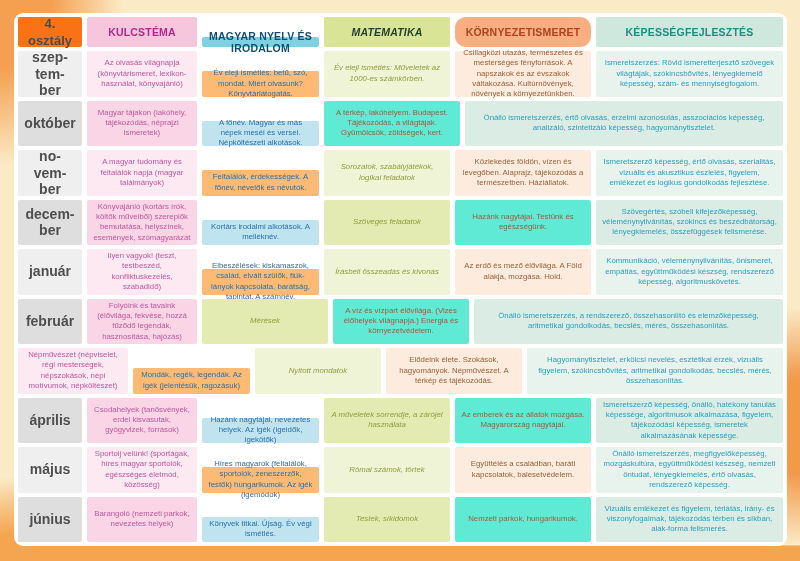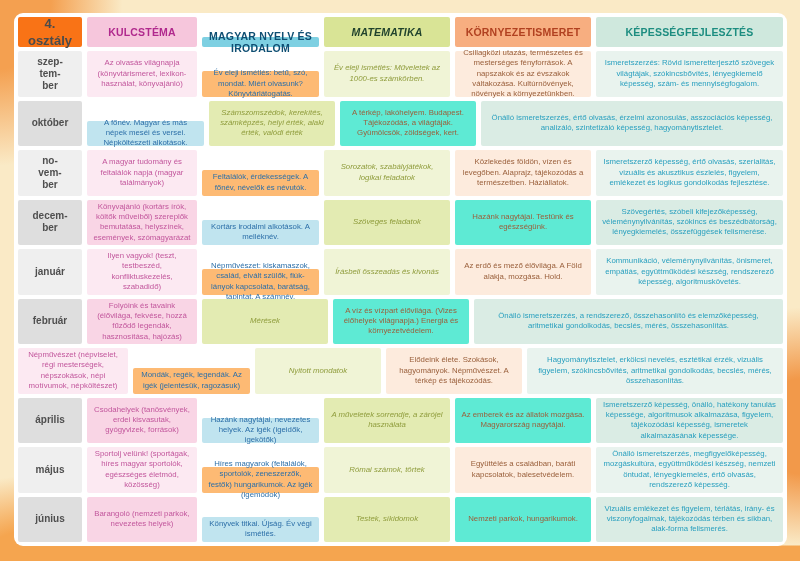--- a/index.html
+++ b/index.html
@@ -40,25 +40,25 @@
   .c4 { flex:0 0 136px; }
   .c5 { flex:1; }
 
   
   .h { font-weight:bold; font-size:10.5px; line-height:1.15; letter-spacing:.2px; }
   .hg { background:#f97316; color:#4b4b4b; font-weight:bold; font-size:13px; }
 
   .h.c1 { background:#f6c6dc; color:#b0298d; }
   .h.c2 { background:#7ed0e2; color:#0f4f73; }
   .h.c3 { background:#d9e496; color:#21432d; }
-  .h.c4 { background:#f7ae80; color:#b14120; }
+  .h.c4 { background:#f7ae80; color:#b14120;border-radius:11px; }
   .h.c5 { background:#cfe8dd; color:#1d8d80; }
 
   
-  .month { background:#efefef; color:#4f4f4f; font-weight:bold; font-size:10px;
+  .month { background:#efefef; color:#4f4f4f; font-weight:bold; font-size:14px;
            white-space:pre-line; line-height:1.18; }
   .alt .month { background:#dedede; }
 
   
   .b.c1 { background:#fce9f2; color:#c2569c; }
   .b.c2 { background:#fdba74; color:#2c6fa8; }
   .b.c3 { background:#f0f4d6; color:#8f9c3c; }
   .b.c4 { background:#fdebdd; color:#9a603c; }
   .b.c5 { background:#e9f3ee; color:#2aa0bf; }
 
@@ -91,22 +91,22 @@
 ber</div>
         <div class="cell b c1">Az olvasás világnapja (könyvtárismeret, lexikon-használat, könyvajánló)</div>
         <div class="cell b c2">Év eleji ismétlés: betű, szó, mondat. Miért olvasunk? Könyvtárlátogatás.</div>
         <div class="cell b c3">Év eleji ismétlés: Műveletek az 1000-es számkörben.</div>
         <div class="cell b c4">Csillagközi utazás, természetes és mesterséges fényforrások. A napszakok és az évszakok váltakozása. Kultúrnövények, növények a környezetünkben.</div>
         <div class="cell b c5">Ismeretszerzés: Rövid ismeretterjesztő szövegek világtájak, szókincsbővítés, lényegkiemelő képesség, szám- és mennyiségfogalom.</div>
       </div>
 
       <div class="row alt">
         <div class="cell cm month">október</div>
+        <div class="cell b c1">Magyar tájakon (lakóhely, tájékozódás, néprajzi ismeretek)</div>
         <div class="cell b c2">A főnév. Magyar és más népek meséi és versei. Népköltészeti alkotások.</div>
-        <div class="cell b c3">Számszomszédok, kerekítés, számképzés, helyi érték, alaki érték, valódi érték</div>
         <div class="cell b c4">A térkép, lakóhelyem. Budapest. Tájékozódás, a világtájak. Gyümölcsök, zöldségek, kert.</div>
         <div class="cell b c5">Önálló ismeretszerzés, értő olvasás, érzelmi azonosulás, asszociációs képesség, analizáló, szintetizáló képesség, hagyománytisztelet.</div>
       </div>
 
       <div class="row">
         <div class="cell cm month">no-
 vem-
 ber</div>
         <div class="cell b c1">A magyar tudomány és feltalálók napja (magyar találmányok)</div>
         <div class="cell b c2">Feltalálók, érdekességek. A főnév, névelők és névutók.</div>
@@ -121,21 +121,21 @@
         <div class="cell b c1">Könyvajánló (kortárs írók, költők műveiből) szereplők bemutatása, helyszínek, események, szómagyarázat</div>
         <div class="cell b c2">Kortárs irodalmi alkotások. A melléknév.</div>
         <div class="cell b c3">Szöveges feladatok</div>
         <div class="cell b c4">Hazánk nagytájai. Testünk és egészségünk.</div>
         <div class="cell b c5">Szövegértés, szóbeli kifejezőképesség, véleménynyilvánítás, szókincs és beszédbátorság, lényegkiemelés, összefüggések felismerése.</div>
       </div>
 
       <div class="row">
         <div class="cell cm month">január</div>
         <div class="cell b c1">Ilyen vagyok! (teszt, testbeszéd, konfliktuskezelés, szabadidő)</div>
-        <div class="cell b c2">Népművészet: kiskamaszok, család, elvált szülők, fiúk-lányok kapcsolata, barátság, tapintat. A számnév.</div>
+        <div class="cell b c2">Elbeszélések: kiskamaszok, család, elvált szülők, fiúk-lányok kapcsolata, barátság, tapintat. A számnév.</div>
         <div class="cell b c3">Írásbeli összeadás és kivonás</div>
         <div class="cell b c4">Az erdő és mező élővilága. A Föld alakja, mozgása. Hold.</div>
         <div class="cell b c5">Kommunikáció, véleménynyilvánítás, önismeret, empátiás, együttműködési készség, rendszerező képesség, algoritmuskövetés.</div>
       </div>
 
       <div class="row alt">
         <div class="cell cm month">február</div>
         <div class="cell b c1">Folyóink és tavaink (élővilága, fekvése, hozzá fűződő legendák, hasznosítása, hajózás)</div>
         <div class="cell b c3">Mérések</div>
         <div class="cell b c4">A víz és vízpart élővilága. (Vizes élőhelyek világnapja.) Energia és környezetvédelem.</div>

